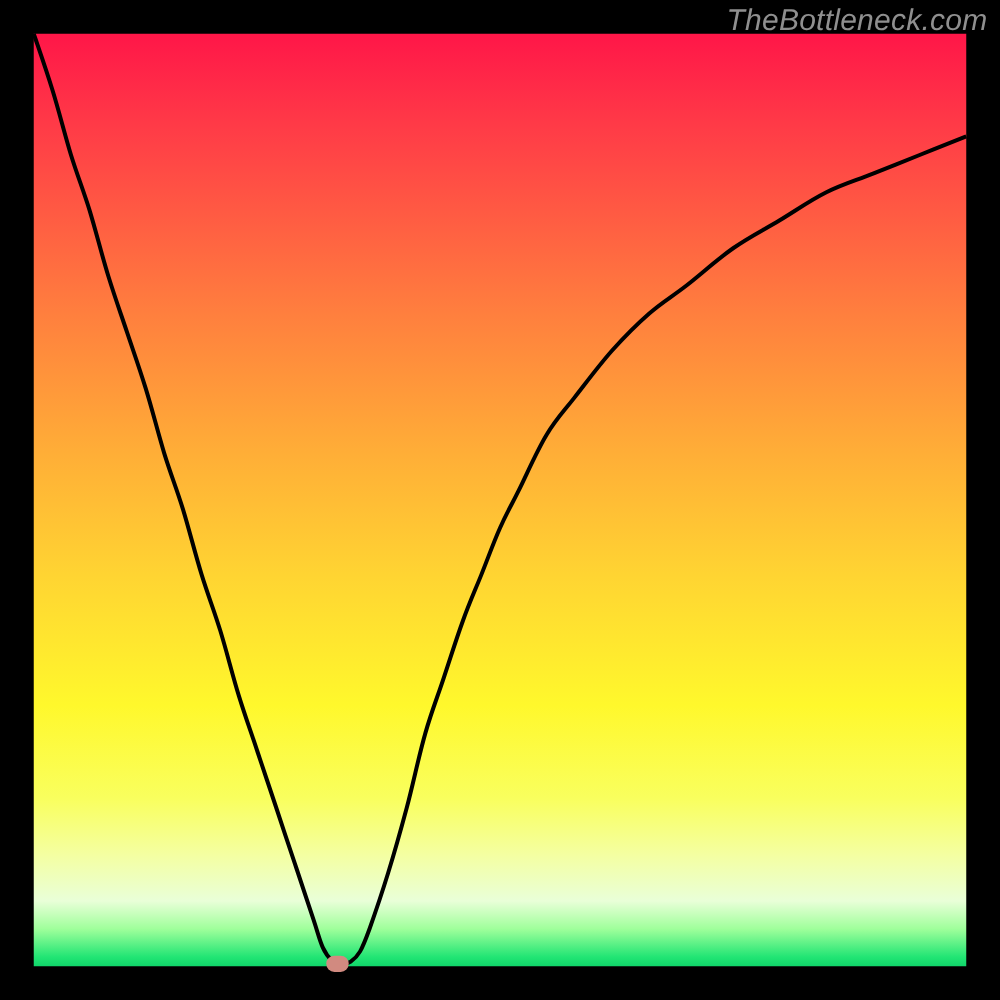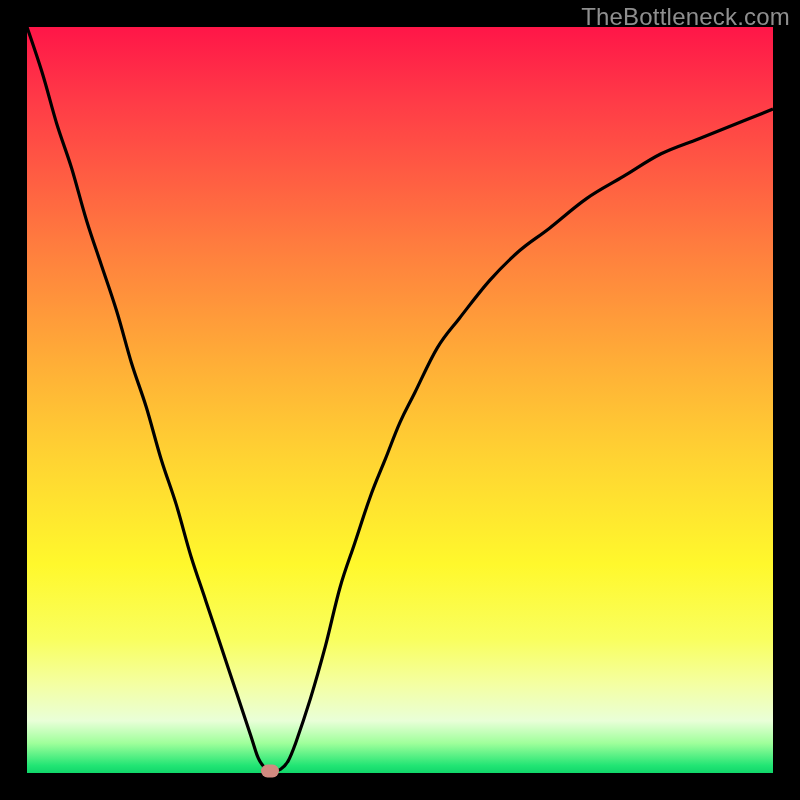--- a/index.html
+++ b/index.html
@@ -42,20 +42,21 @@
   }
   .watermark {
     position: absolute;
     top: 3px;
     right: 10px;
     font-size: 24px;
     font-weight: 400;
     color: #8f8f8f;
     letter-spacing: 0.2px;
     user-select: none;
+    font-style: italic;
   }
   svg.curve {
     position: absolute;
     inset: 0;
     width: 100%;
     height: 100%;
     overflow: visible;
   }
   .marker {
     position: absolute;

